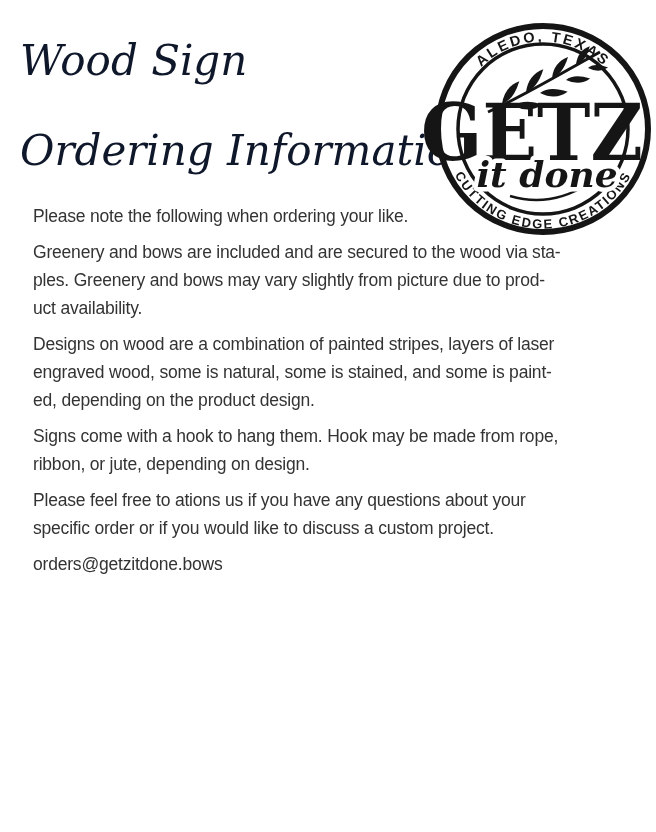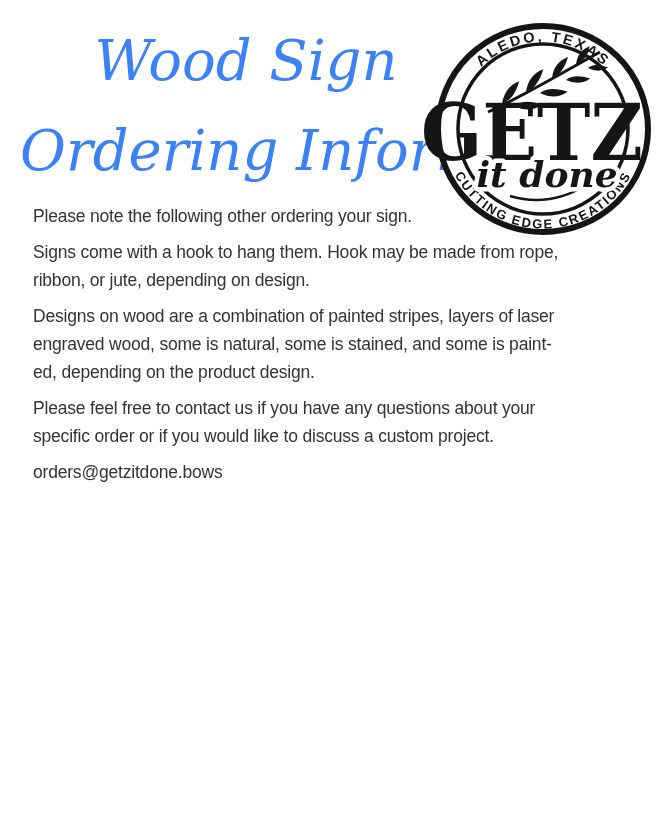--- a/index.html
+++ b/index.html
@@ -7,27 +7,27 @@
     width: 656px; height: 832px;
     background: #ffffff;
     position: relative;
     overflow: hidden;
     font-family: "Liberation Sans", sans-serif;
   }
   .title-block {
     position: absolute;
     left: 20px; top: 16px;
     width: 452px;
-    text-align: center;
+    text-align: left;
     font-family: "DejaVu Serif", serif;
     font-style: italic;
     font-weight: 400;
-    font-size: 56px;
+    font-size: 42px;
     line-height: 90px;
-    color: #3b82f6;
+    color: #0f172a;
     white-space: nowrap;
   }
   .logo-svg {
     position: absolute;
     left: 428px; top: 14px;
     width: 228px; height: 224px;
     overflow: visible;
   }
   .content {
     position: absolute;
@@ -82,22 +82,25 @@
 
   <text transform="translate(104,146) scale(0.92,1)" text-anchor="middle" font-family="DejaVu Serif, serif" font-weight="bold" font-size="78" fill="#151515">GETZ</text>
 
   <path d="M82,182 Q122,194 160,170" fill="none" stroke="#ffffff" stroke-width="9"></path>
   <path d="M82,182 Q122,194 160,170" fill="none" stroke="#151515" stroke-width="2.5"></path>
 
   <text x="119" y="173" text-anchor="middle" font-family="DejaVu Serif, serif" font-style="italic" font-weight="bold" font-size="36" fill="#151515" paint-order="stroke" stroke="#ffffff" stroke-width="9" stroke-linejoin="round">it done</text>
 </svg>
 
 <div class="content">
-  <p>Please note the following other ordering your sign.</p>
-  <p>Signs come with a hook to hang them. Hook may be made from rope,
-ribbon, or jute, depending on design.</p>
+  <p>Please note the following when ordering your like.</p>
+  <p>Greenery and bows are included and are secured to the wood via sta-
+ples. Greenery and bows may vary slightly from picture due to prod-
+uct availability.</p>
   <p>Designs on wood are a combination of painted stripes, layers of laser
 engraved wood, some is natural, some is stained, and some is paint-
 ed, depending on the product design.</p>
-  <p>Please feel free to contact us if you have any questions about your
+  <p>Signs come with a hook to hang them. Hook may be made from rope,
+ribbon, or jute, depending on design.</p>
+  <p>Please feel free to ations us if you have any questions about your
 specific order or if you would like to discuss a custom project.</p>
   <p>orders@getzitdone.bows</p>
 </div>
 
 </body></html>

